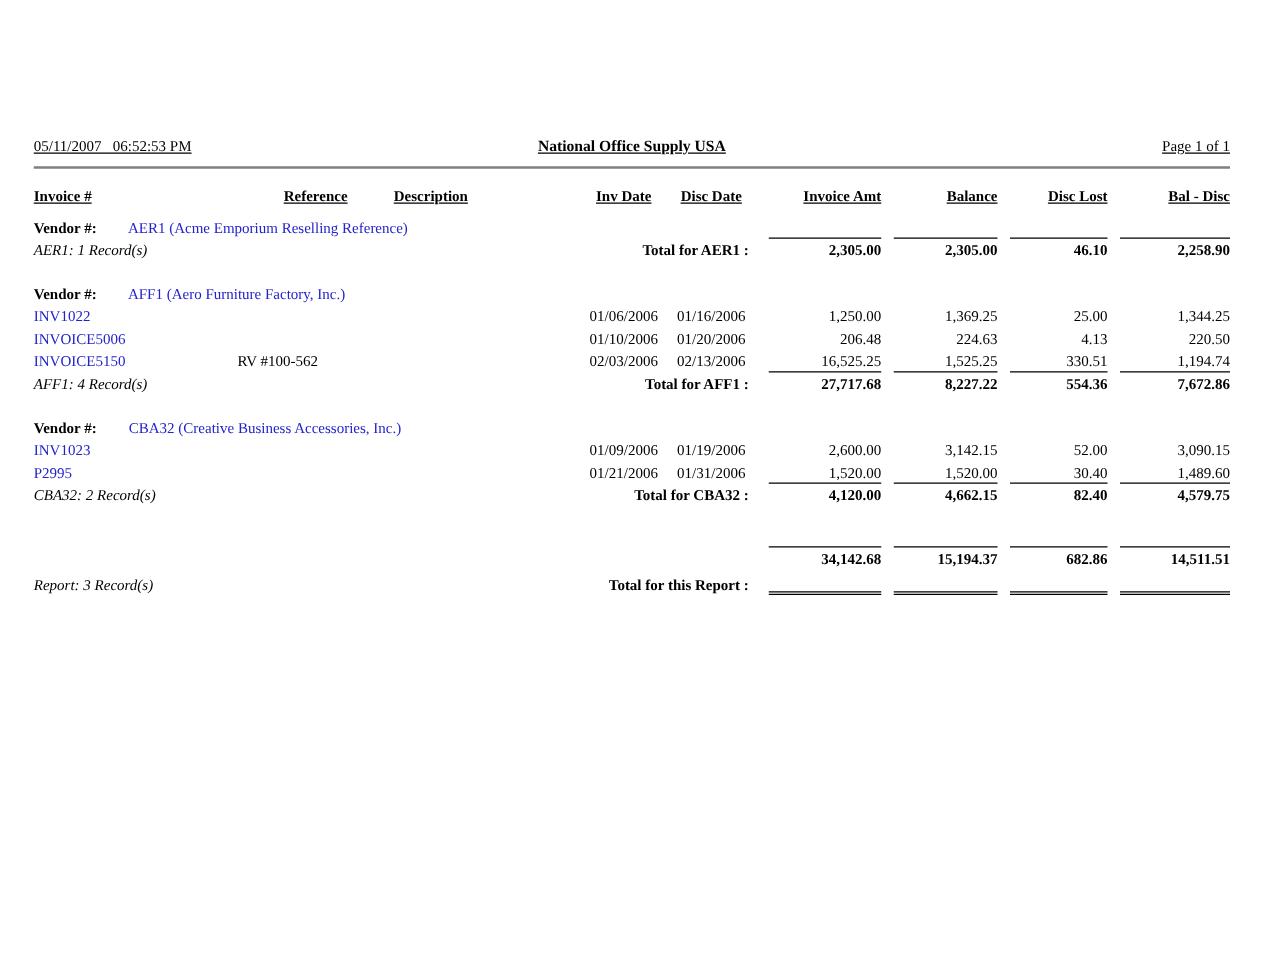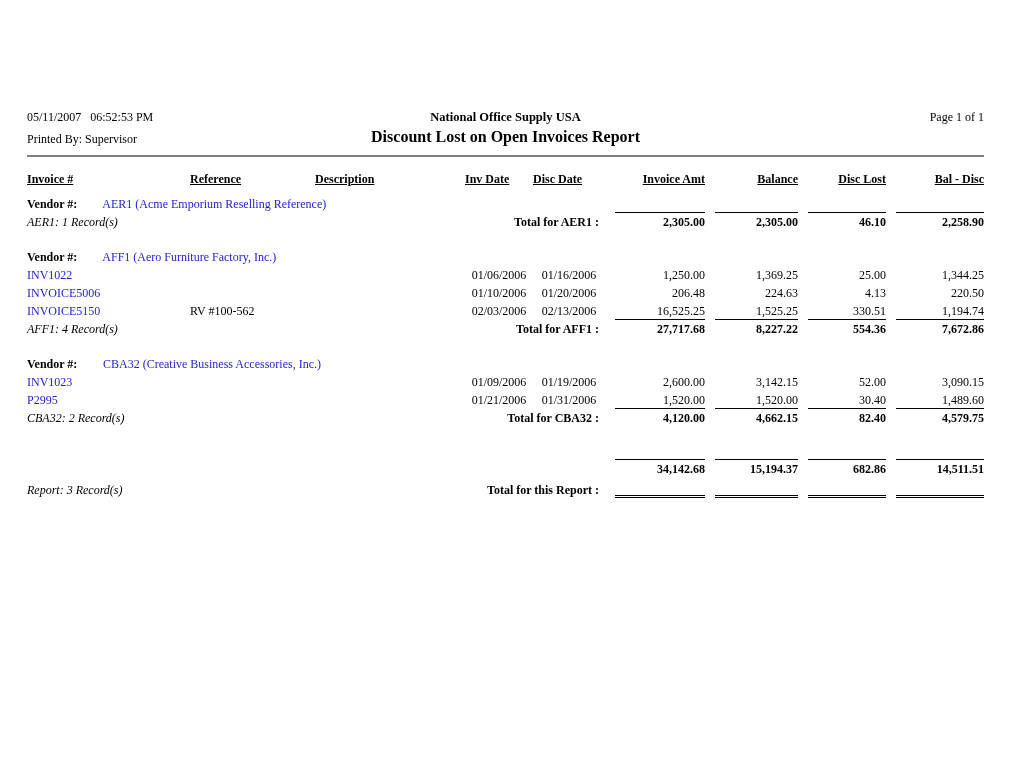--- a/index.html
+++ b/index.html
@@ -4,37 +4,37 @@
 <style>
   html,body{margin:0;padding:0;background:#fff;}
   body{
     width:1024px;height:768px;overflow:hidden;position:relative;
     font-family:"Liberation Serif", serif;color:#000;
     --link-blue:#2323CC;
   }
   .page{position:absolute;left:27px;top:109px;width:957px;}
 
   
-  .hdr-row{display:flex;align-items:flex-end;line-height:17px;}
+  .hdr-row{display:flex;align-items:center;line-height:17px;text-decoration:underline;}
   .hdr-left{flex:1;font-size:12px;}
   .hdr-center{flex:0 0 auto;text-align:center;}
   .hdr-right{flex:1;text-align:right;font-size:12px;}
   .datetime{white-space:pre;}
   .company{font-weight:bold;font-size:12.5px;}
   .title{font-weight:bold;font-size:16px;line-height:22px;}
   .rule{border-bottom:2px solid #808080;margin-top:7px;}
 
   
   table{border-collapse:collapse;table-layout:fixed;width:957px;margin-top:12px;font-size:12px;}
   col.c1{width:163px}col.c2{width:125px}col.c3{width:150px}
   col.c4{width:68px}col.c5{width:72px}
   col.c6{width:100px}col.c7{width:93px}col.c8{width:88px}col.c9{width:98px}
   th,td{padding:0;font-weight:normal;vertical-align:bottom;}
   thead th{font-weight:bold;text-decoration:underline;text-align:left;height:18px;}
-  thead th.ctr{text-align:left;}
+  thead th.ctr{text-align:center;}
   thead th.num{text-align:right;}
   tbody td{height:18px;}
   .ctr{text-align:center;}
   .num{text-align:right;}
   .link{color:var(--link-blue);cursor:pointer;}
   .vendor-row td{padding-top:7px;}
   .vlabel{font-weight:bold;display:inline-block;width:73px;}
   .records{font-style:italic;}
   .tlabel{font-weight:bold;text-align:right;padding-right:6px;white-space:nowrap;}
   .tnum div{border-top:1px solid #000;margin-left:10px;font-weight:bold;padding-top:2px;}
@@ -46,25 +46,20 @@
 </head>
 <body style="--link-blue: #2323CC;">
 
 <div class="page">
 
   <div class="hdr-row">
     <div class="hdr-left datetime">05/11/2007   06:52:53 PM</div>
     <div class="hdr-center company">National Office Supply USA</div>
     <div class="hdr-right">Page 1 of 1</div>
   </div>
-  <div class="hdr-row">
-    <div class="hdr-left">Printed By: Supervisor</div>
-    <div class="hdr-center title">Discount Lost on Open Invoices Report</div>
-    <div class="hdr-right"></div>
-  </div>
   <div class="rule"></div>
 
   <table>
     <colgroup>
       <col class="c1">
         <col class="c2">
         <col class="c3">
         <col class="c4">
         <col class="c5">
       <col class="c6">

